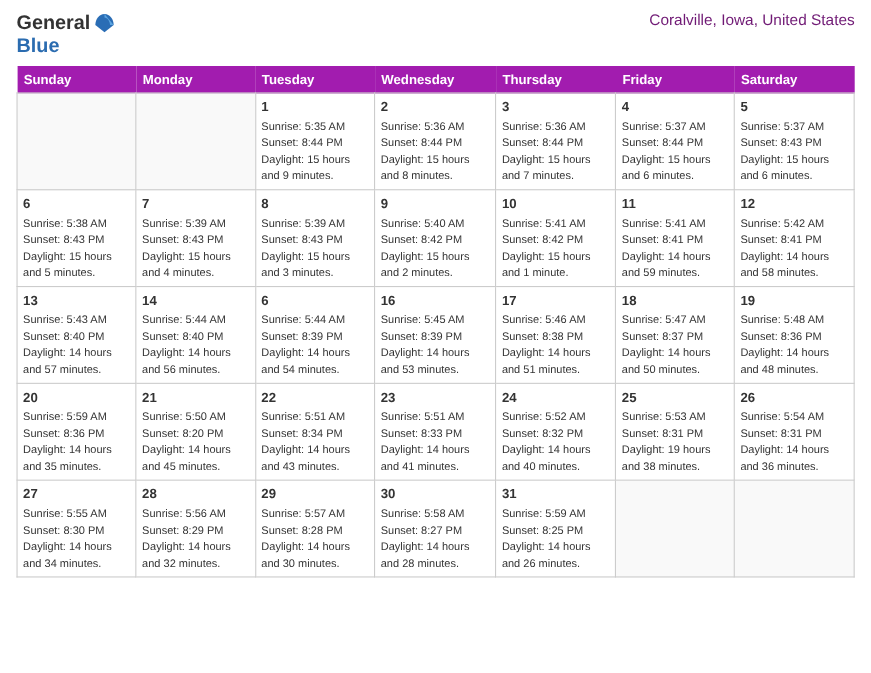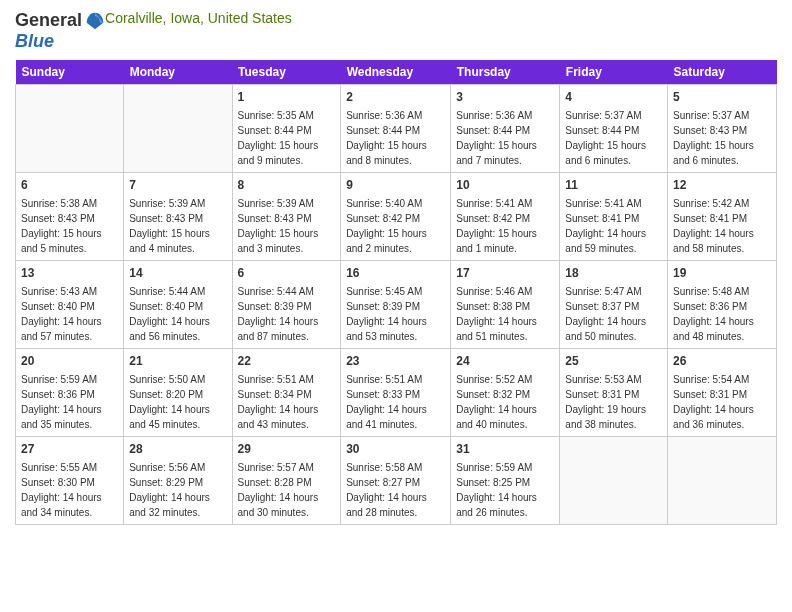--- a/index.html
+++ b/index.html
@@ -5,20 +5,21 @@
     * { box-sizing: border-box; margin: 0; padding: 0; }
     body {
       font-family: Arial, sans-serif;
       background: #fff;
       width: 792px;
       min-height: 612px;
       padding: 10px 15px;
     }
     .header {
       display: flex;
+      justify-content: space-between;
       align-items: flex-start;
       margin-bottom: 8px;
     }
     .logo {
       display: flex;
       flex-direction: column;
       align-items: flex-start;
     }
     .logo-text {
       display: flex;
@@ -26,47 +27,46 @@
     }
     .logo-general {
       font-size: 18px;
       font-weight: bold;
       color: #333;
     }
     .logo-blue {
       font-size: 18px;
       font-weight: bold;
       color: #2b6cb0;
-      font-style: italic;
     }
     .logo-icon {
       width: 20px;
       height: 20px;
       margin-left: 3px;
     }
     .title-block {
       text-align: right;
     }
     .month-title {
       font-size: 36px;
       font-weight: bold;
       color: #333;
       line-height: 1.1;
     }
     .location {
       font-size: 14px;
-      color: #4d7c0f;
+      color: #701a75;
     }
     table {
       width: 100%;
       border-collapse: collapse;
       font-size: 10.5px;
     }
     thead tr th {
-      background-color: #6d28d9;
+      background-color: #a21caf;
       color: #fff;
       text-align: left;
       padding: 5px 6px;
       font-size: 12px;
       font-weight: bold;
     }
     tbody tr td {
       border: 1px solid #ccc;
       vertical-align: top;
       padding: 4px 5px;
@@ -181,21 +181,21 @@
           <span class="day-info">Sunrise: 5:43 AM</span><br>
           <span class="day-info">Sunset: 8:40 PM</span><br>
           <span class="day-info">Daylight: 14 hours and 57 minutes.</span></td>
         <td><span class="day-num">14</span>
           <span class="day-info">Sunrise: 5:44 AM</span><br>
           <span class="day-info">Sunset: 8:40 PM</span><br>
           <span class="day-info">Daylight: 14 hours and 56 minutes.</span></td>
         <td><span class="day-num">6</span>
           <span class="day-info">Sunrise: 5:44 AM</span><br>
           <span class="day-info">Sunset: 8:39 PM</span><br>
-          <span class="day-info">Daylight: 14 hours and 87 minutes.</span></td>
+          <span class="day-info">Daylight: 14 hours and 54 minutes.</span></td>
         <td><span class="day-num">16</span>
           <span class="day-info">Sunrise: 5:45 AM</span><br>
           <span class="day-info">Sunset: 8:39 PM</span><br>
           <span class="day-info">Daylight: 14 hours and 53 minutes.</span></td>
         <td><span class="day-num">17</span>
           <span class="day-info">Sunrise: 5:46 AM</span><br>
           <span class="day-info">Sunset: 8:38 PM</span><br>
           <span class="day-info">Daylight: 14 hours and 51 minutes.</span></td>
         <td><span class="day-num">18</span>
           <span class="day-info">Sunrise: 5:47 AM</span><br>

